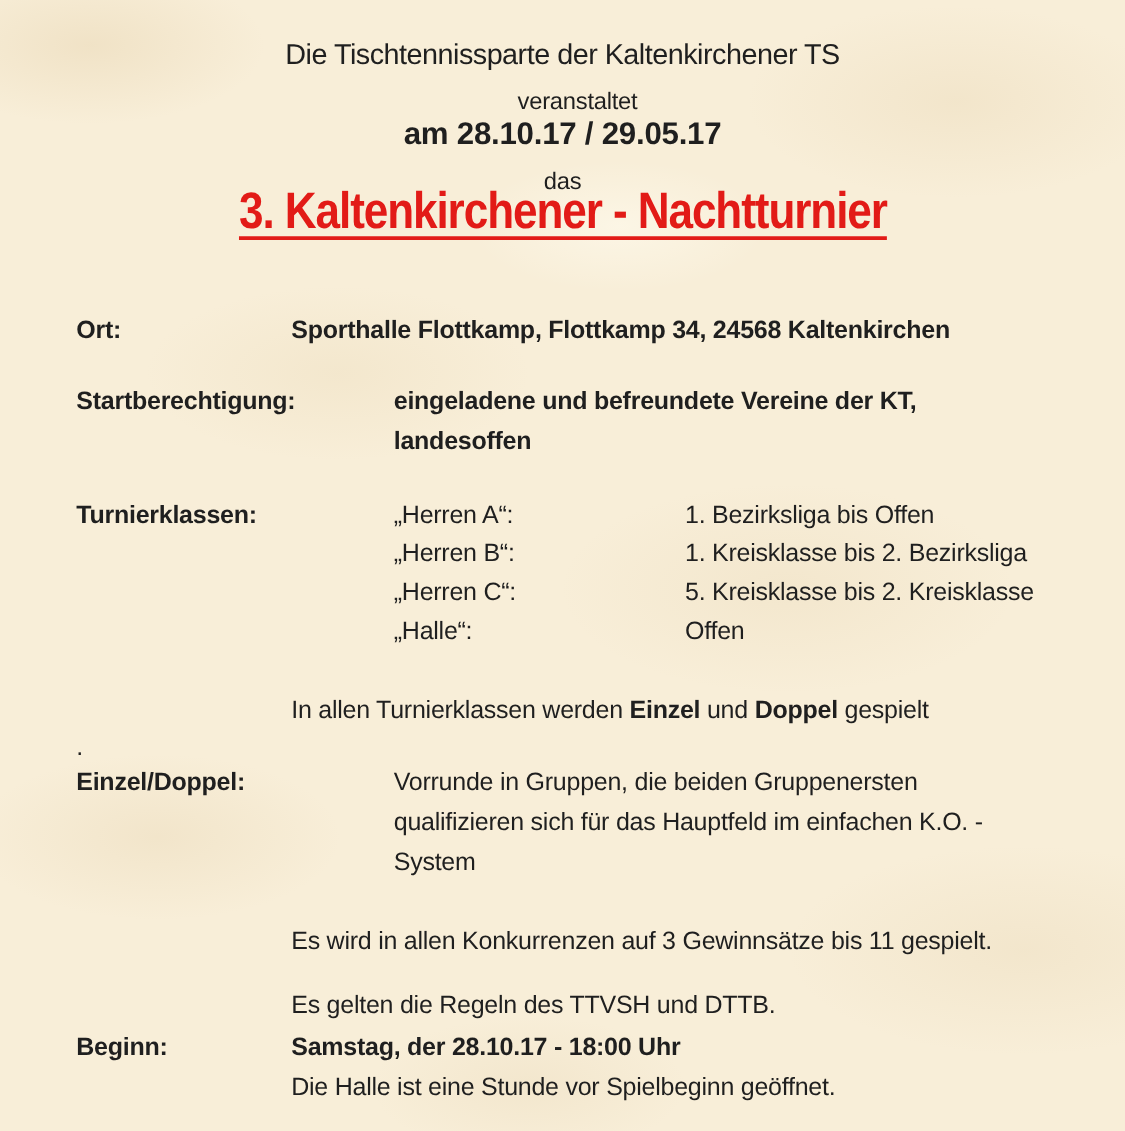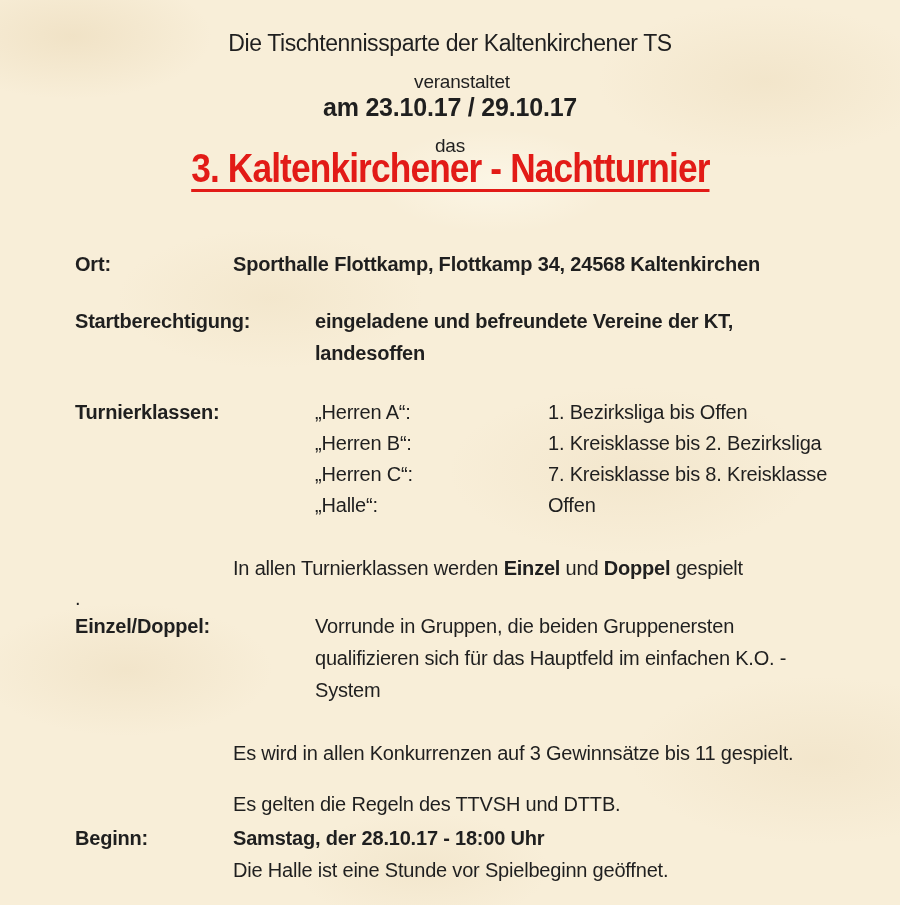--- a/index.html
+++ b/index.html
@@ -44,33 +44,33 @@
     font-weight:bold;
     color:var(--accent,#e21b17);
     letter-spacing:-1px;
     transform:scaleX(.86);
     transform-origin:50% 50%;
     text-decoration:underline;
     text-decoration-thickness:3px;
     text-underline-offset:7px;
   }
   
-  .cL{left:75px;text-align:right;}  
+  .cL{left:61px;text-align:right;}  
   .cA{left:233px;} 
   .cB{left:315px;} 
   .cC{left:548px;} 
 </style>
 </head>
 <body>
 
 <div class="page">
 
   <div class="t ctr h-org">Die Tischtennissparte der Kaltenkirchener TS</div>
   <div class="t ctr h-ver">veranstaltet</div>
-  <div class="t ctr h-date">am 23.10.17 / 29.10.17</div>
+  <div class="t ctr h-date">am 28.10.17 / 29.05.17</div>
   <div class="t ctr h-das">das</div>
   <div class="t ctr h-title">
     <span class="inner">3. Kaltenkirchener - Nachtturnier</span>
   </div>
 
   <div class="t b cL" style="top:252px">Ort:</div>
   <div class="t b cA" style="top:252px">Sporthalle Flottkamp, Flottkamp 34, 24568 Kaltenkirchen</div>
 
   <div class="t b cL" style="top:309px">Startberechtigung:</div>
   <div class="t b cB" style="top:309px">eingeladene und befreundete Vereine der KT,</div>
@@ -78,21 +78,21 @@
 
   <div class="t b cL" style="top:400px">Turnierklassen:</div>
 
   <div class="t cB" style="top:400px">„Herren A“:</div>
   <div class="t cC" style="top:400px">1. Bezirksliga bis Offen</div>
 
   <div class="t cB" style="top:431px">„Herren B“:</div>
   <div class="t cC" style="top:431px">1. Kreisklasse bis 2. Bezirksliga</div>
 
   <div class="t cB" style="top:462px">„Herren C“:</div>
-  <div class="t cC" style="top:462px">7. Kreisklasse bis 8. Kreisklasse</div>
+  <div class="t cC" style="top:462px">5. Kreisklasse bis 2. Kreisklasse</div>
 
   <div class="t cB" style="top:493px">„Halle“:</div>
   <div class="t cC" style="top:493px">Offen</div>
 
   <div class="t cA" style="top:556px">
     <span>In allen Turnierklassen werden </span><span class="b">Einzel</span><span> und </span><span class="b">Doppel</span><span> gespielt</span>
   </div>
 
   <div class="t cL" style="top:586px">.</div>
 

